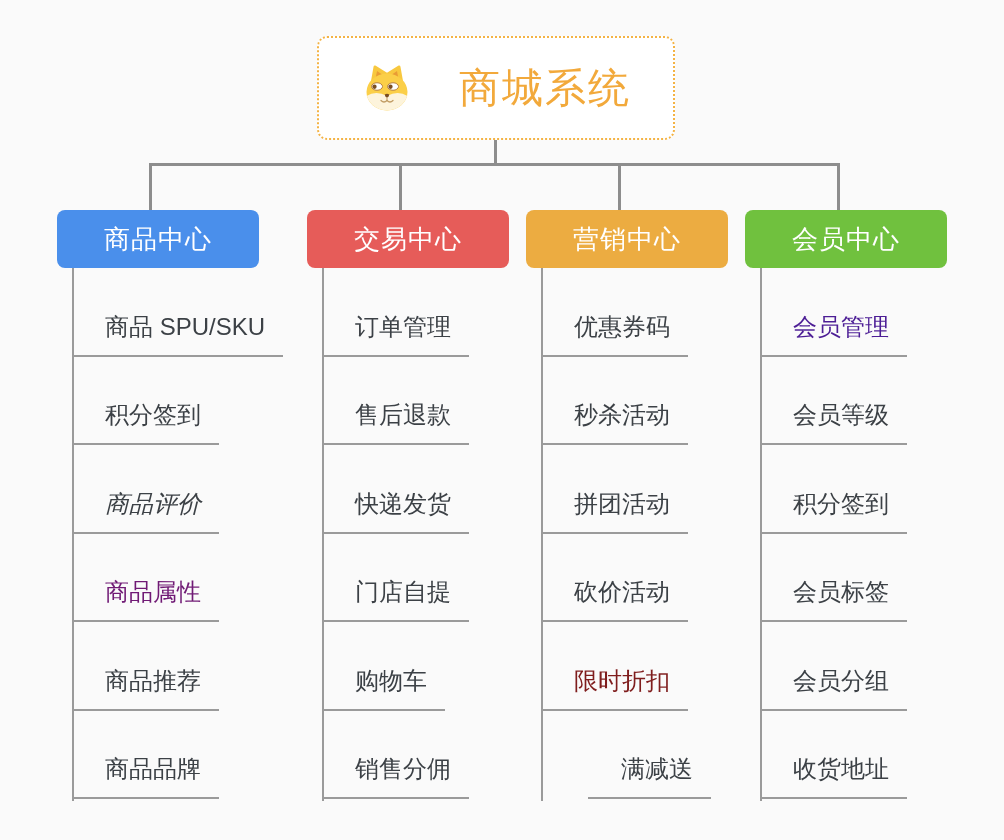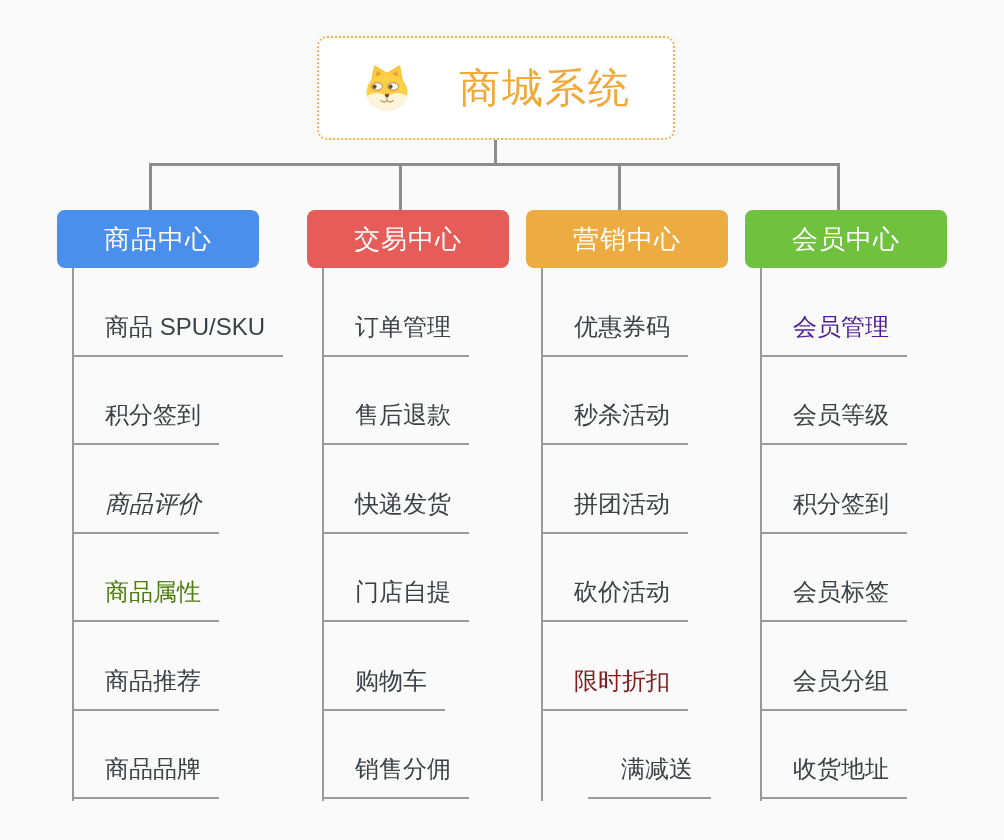--- a/index.html
+++ b/index.html
@@ -91,21 +91,21 @@
           <div class="leaf-row">
             <div class="leaf" style="border-bottom-color: rgb(154, 154, 154); color: rgb(60, 65, 70);">商品 SPU/SKU</div>
           </div>
           <div class="leaf-row">
             <div class="leaf" style="border-bottom-color: rgb(154, 154, 154); color: rgb(60, 65, 70);">积分签到</div>
           </div>
           <div class="leaf-row">
             <div class="leaf" style="border-bottom-color: rgb(154, 154, 154); color: rgb(60, 65, 70); font-style: italic;">商品评价</div>
           </div>
           <div class="leaf-row">
-            <div class="leaf" style="border-bottom-color: rgb(154, 154, 154); color: #4d7c0f;">商品属性</div>
+            <div class="leaf" style="border-bottom-color: rgb(154, 154, 154); color: #701a75;">商品属性</div>
           </div>
           <div class="leaf-row">
             <div class="leaf" style="border-bottom-color: rgb(154, 154, 154); color: rgb(60, 65, 70);">商品推荐</div>
           </div>
           <div class="leaf-row">
             <div class="leaf" style="border-bottom-color: rgb(154, 154, 154); color: rgb(60, 65, 70);">商品品牌</div>
           </div>
         </div>
       </div>
       <div class="branch" style="left: 307px;">

